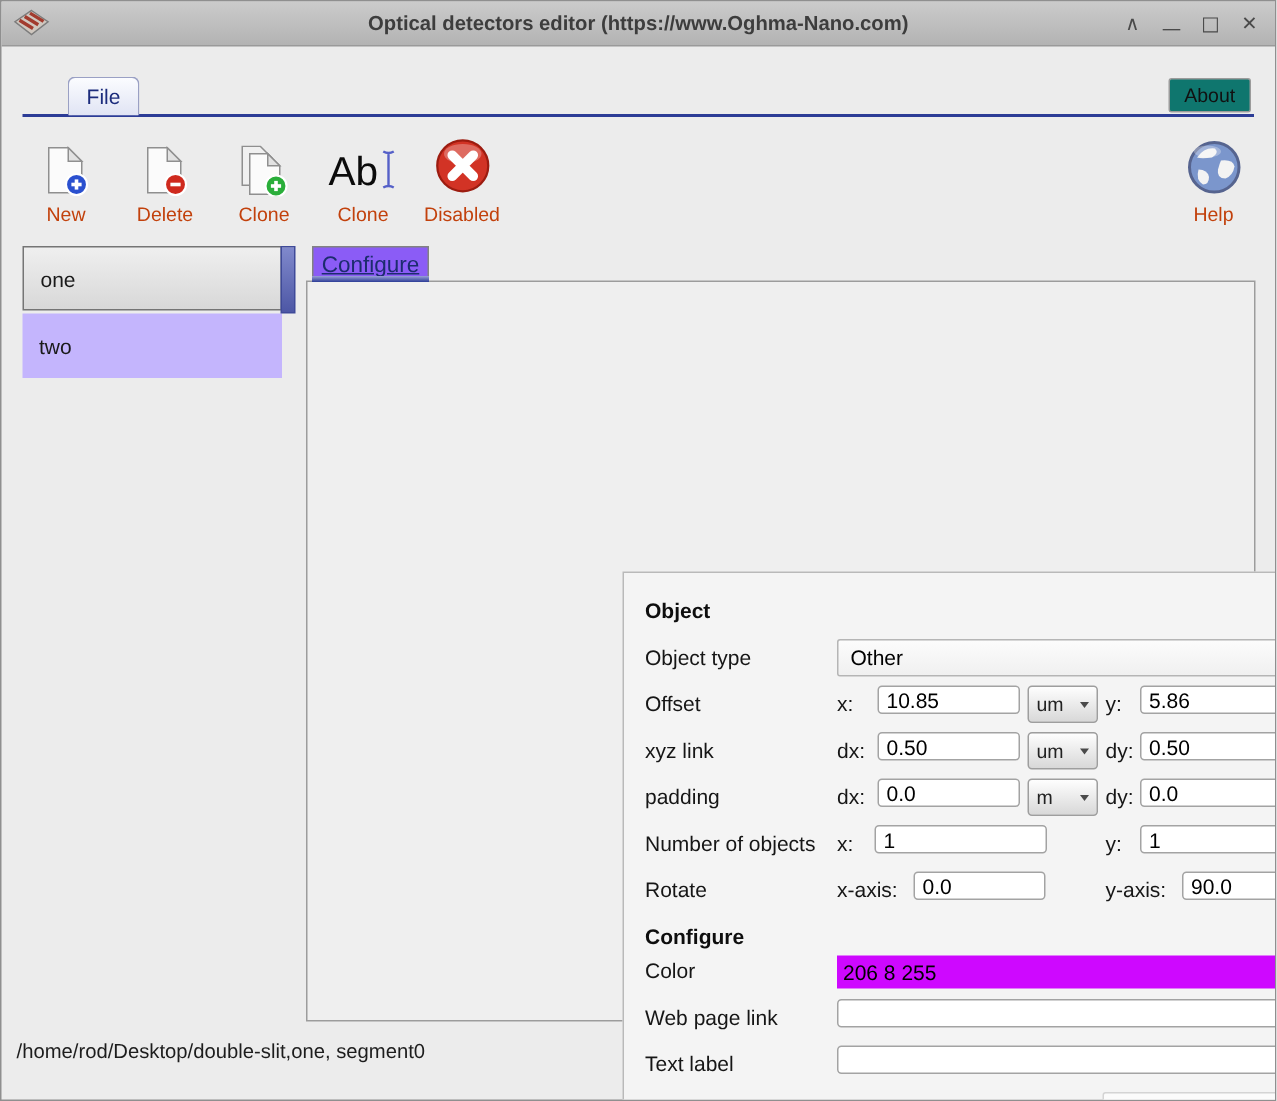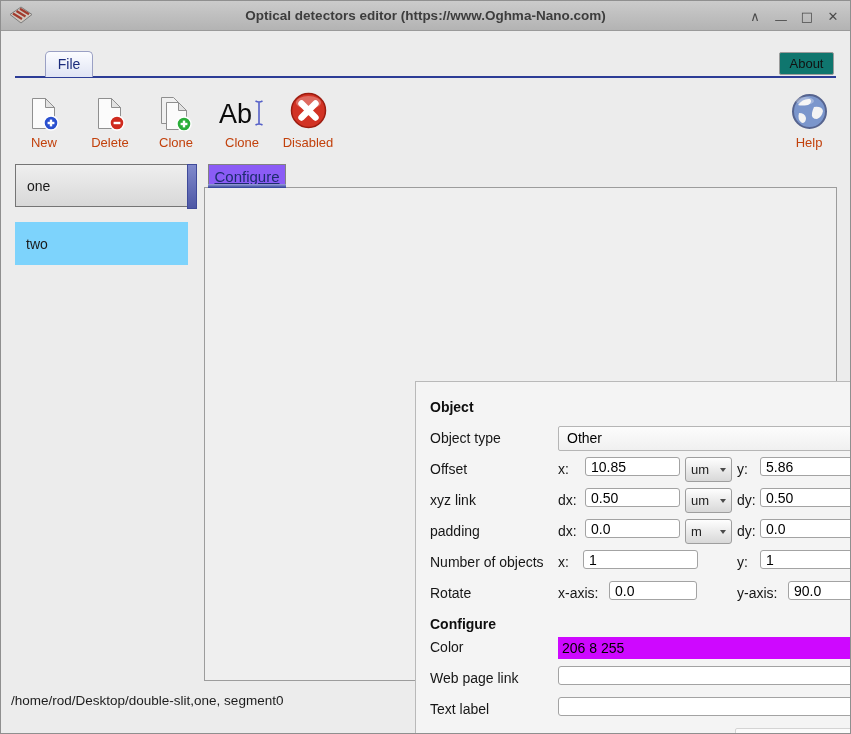--- a/index.html
+++ b/index.html
@@ -35,21 +35,21 @@
   .tool { display:flex; flex-direction:column; align-items:center; min-width:54px; }
   .tool .icon-box { height:46px; display:flex; align-items:flex-end; justify-content:center; }
   .tool .tool-label { font-size:13px; color:#c2410c; margin-top:4px; }
   .help-tool { position:absolute; right:14px; top:84px; }
 
   
   .list { position:absolute; left:14px; top:163px; width:184px;text-align:right; }
   .list-item { width:173px; height:43px; display:flex; align-items:center;
                padding-left:11px; font-size:14px; color:#1a1a1a; }
   .list-item.selected { background:linear-gradient(#efefef,#d8d8d8); border:1px solid #757575; }
-  .list-item.plain { background:#7dd3fc; margin-top:15px; }
+  .list-item.plain { background:#c4b5fd; margin-top:2px; }
   .list-thumb { position:absolute; left:172px; top:0; width:10px; height:45px;
                 background:linear-gradient(180deg,#8089cc,#4d57a5); border:1px solid #3f4a99; }
 
   
   .pane { position:absolute; left:203px; top:186px; width:633px; height:494px;
           border:1px solid #9c9c9c; background:#efefef; }
   .configure-tab { position:absolute; left:207px; top:163px; width:78px; height:24px;
                    background:#8b5cf6; border:1px solid #828282; border-bottom:none;
                    color:#1c2c6e; font-size:15px; display:flex; align-items:center;
                    justify-content:center; z-index:3;text-decoration:underline; }

